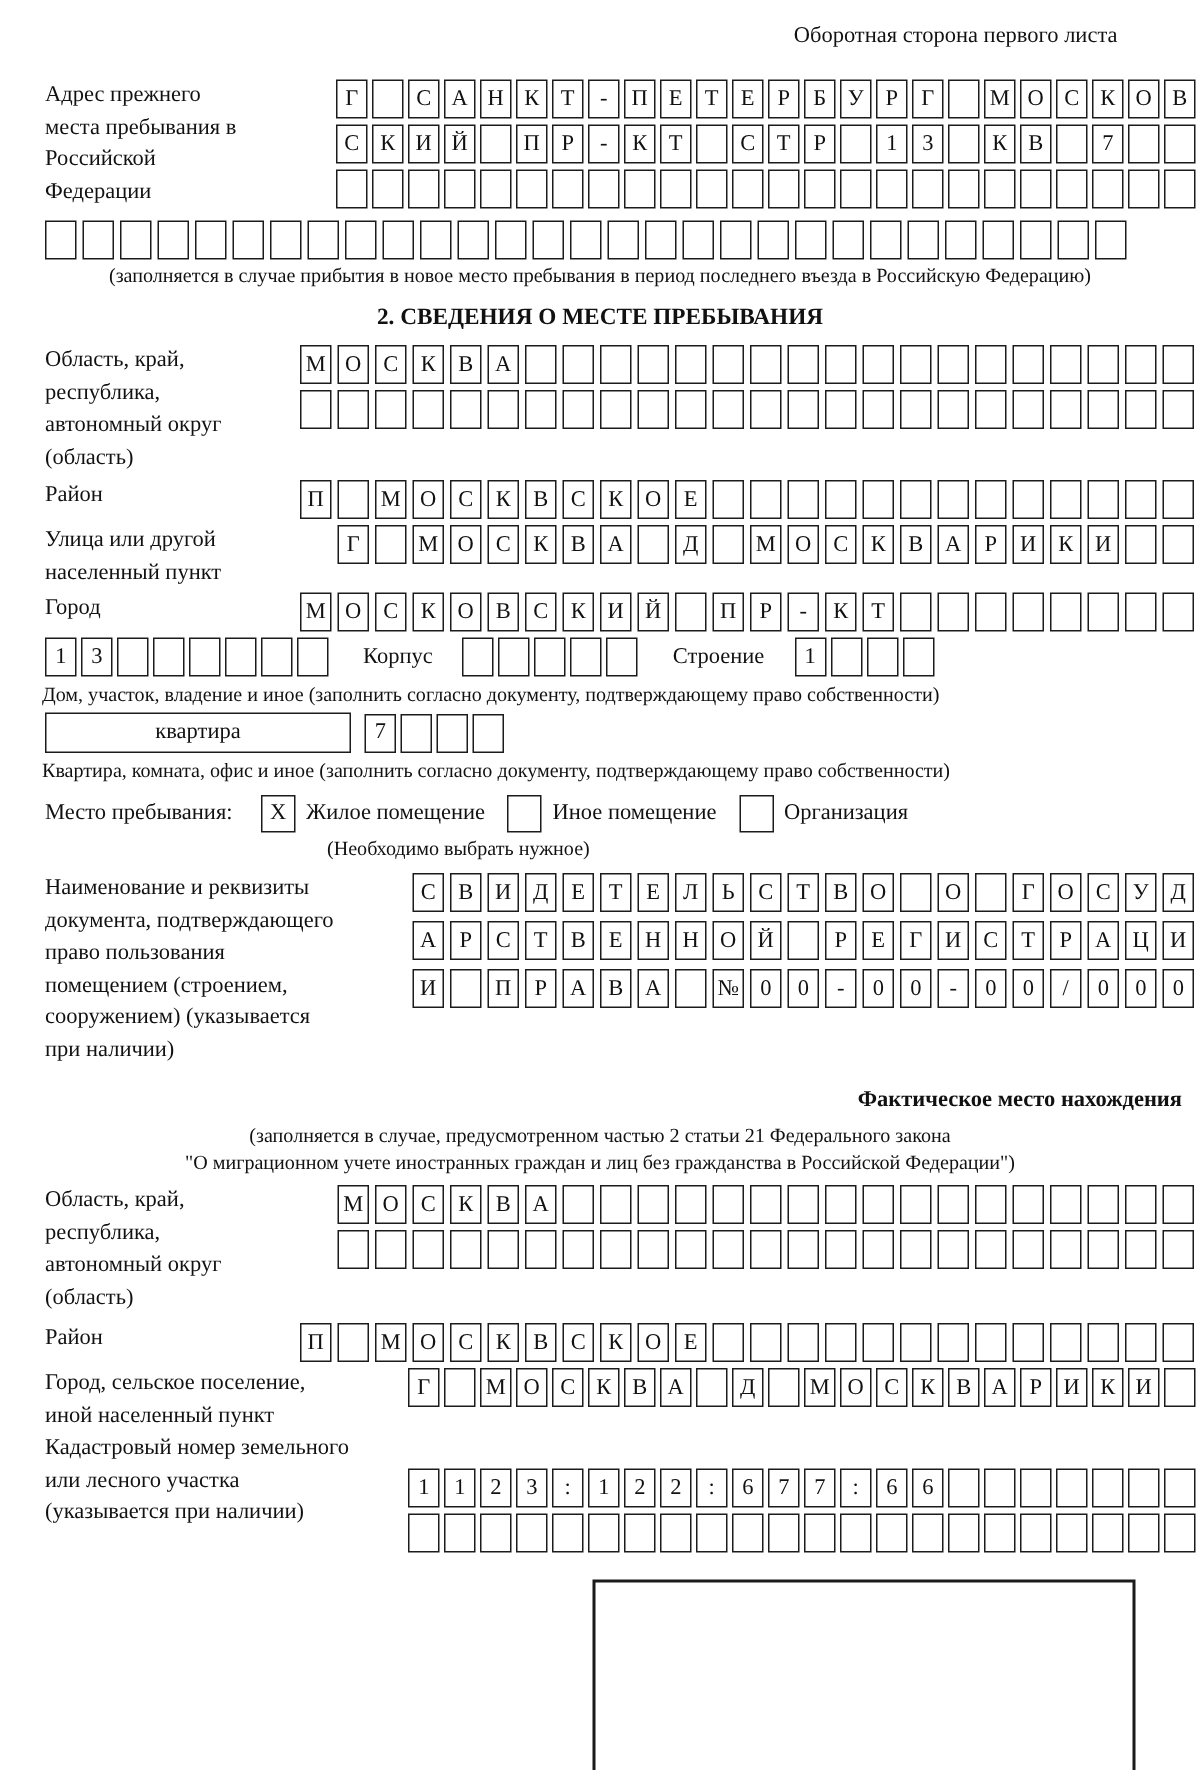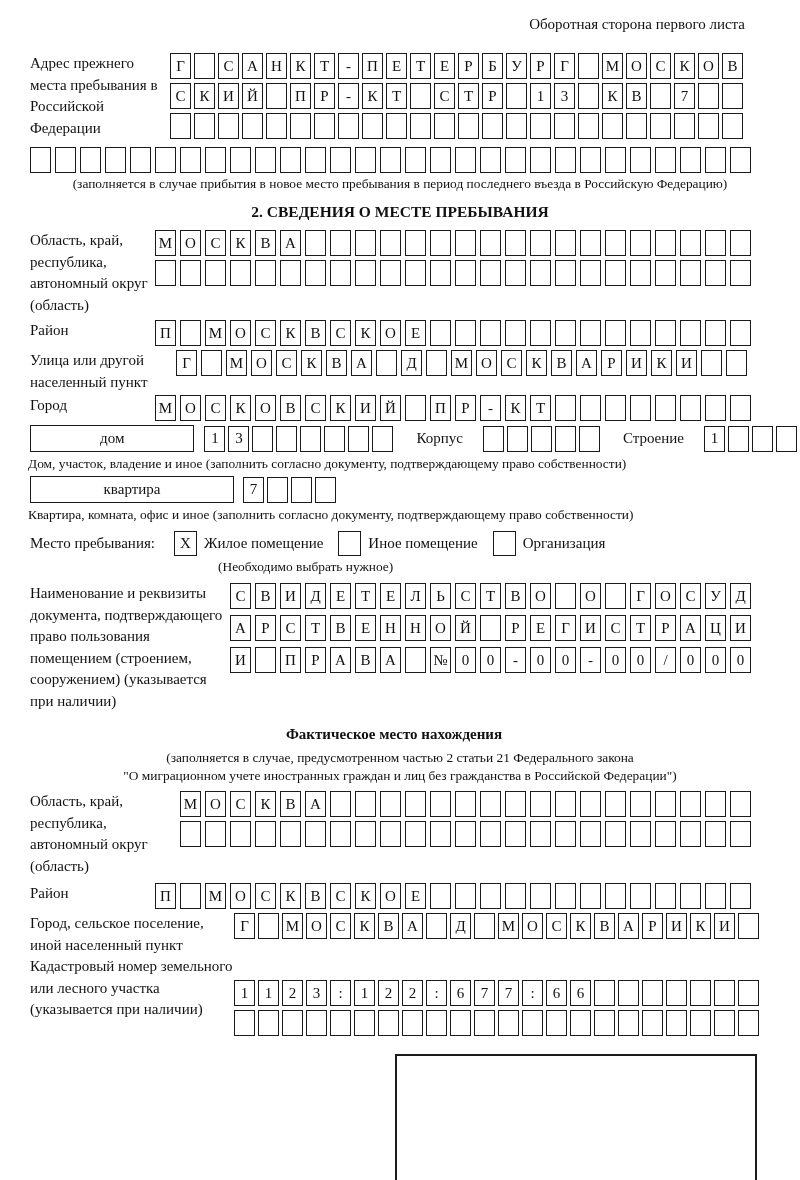--- a/index.html
+++ b/index.html
@@ -2,40 +2,40 @@
 <html><head>
 <meta charset="utf-8">
 <style>
   html,body{margin:0;padding:0;}
   body{
     width:800px;height:1180px;background:#ffffff;color:#111;
     font-family:"Liberation Serif","DejaVu Serif",serif;
     overflow:hidden;position:relative;
   }
   .header-note{ text-align:right; padding:16px 55px 0 0; font-size:15px; }
-  .fblock{ display:flex; margin-left:30px; align-items:flex-start; }
+  .fblock{ display:flex; margin-left:30px; align-items:flex-start;justify-content:space-between; }
   .label{ font-size:15px; line-height:21.5px; flex:0 0 auto; }
   .w140{width:140px} .w125{width:125px} .w146{width:146px}
   .w150{width:150px} .w200{width:200px} .w204{width:204px}
   .rows > .cells{ margin-bottom:4px; }
   .rows.gap6 > .cells{ margin-bottom:6px; }
   .cells{ display:flex; }
   .cell{
     box-sizing:border-box; width:21px; height:26px; flex:0 0 21px;
     border:1.6px solid #1b1b1b; margin-right:4px; background:#fff;
     display:flex; align-items:center; justify-content:center;
     font-size:15px; line-height:1;
   }
   .cells.tight .cell{ margin-right:3px; }
   .full-row{ margin:4px 0 0 30px; }
   .caption{ font-size:13.4px; line-height:18px; }
   .center{ text-align:center; }
   .left-cap{ margin:3px 0 3px 28px; }
   .section-title{ text-align:center; font-weight:bold; font-size:15.5px; margin:10px 0 9px 0; }
-  .sub-title{ text-align:center; font-weight:bold; font-size:15px; margin:14px 12px 6px 0; }
+  .sub-title{ text-align:right; font-weight:bold; font-size:15px; margin:14px 12px 6px 0; }
   .row-line{ display:flex; align-items:center; margin-left:30px; }
   .type-box{
     box-sizing:border-box; height:27px; border:1.7px solid #1b1b1b;
     display:flex; align-items:center; justify-content:center; font-size:15px;
   }
   .house-box{ width:170px; margin-right:10px; }
   .apt-box{ width:204px; margin-right:9px; }
   .inline-label{ font-size:15px; margin:0 20px; white-space:nowrap; }
   .stay-row{ margin-top:7px; }
   .stay-label{ font-size:15px; margin-right:12px; }
@@ -317,21 +317,20 @@
       <span class="cell"></span>
       <span class="cell"></span>
       <span class="cell"></span>
       <span class="cell"></span>
       <span class="cell"></span>
       <span class="cell"></span>
     </div>
 </div>
 
 <div class="row-line mt4">
-  <div class="type-box house-box">дом</div>
   <div class="cells tight">
       <span class="cell">1</span>
       <span class="cell">3</span>
       <span class="cell"></span>
       <span class="cell"></span>
       <span class="cell"></span>
       <span class="cell"></span>
       <span class="cell"></span>
       <span class="cell"></span>
     </div>

